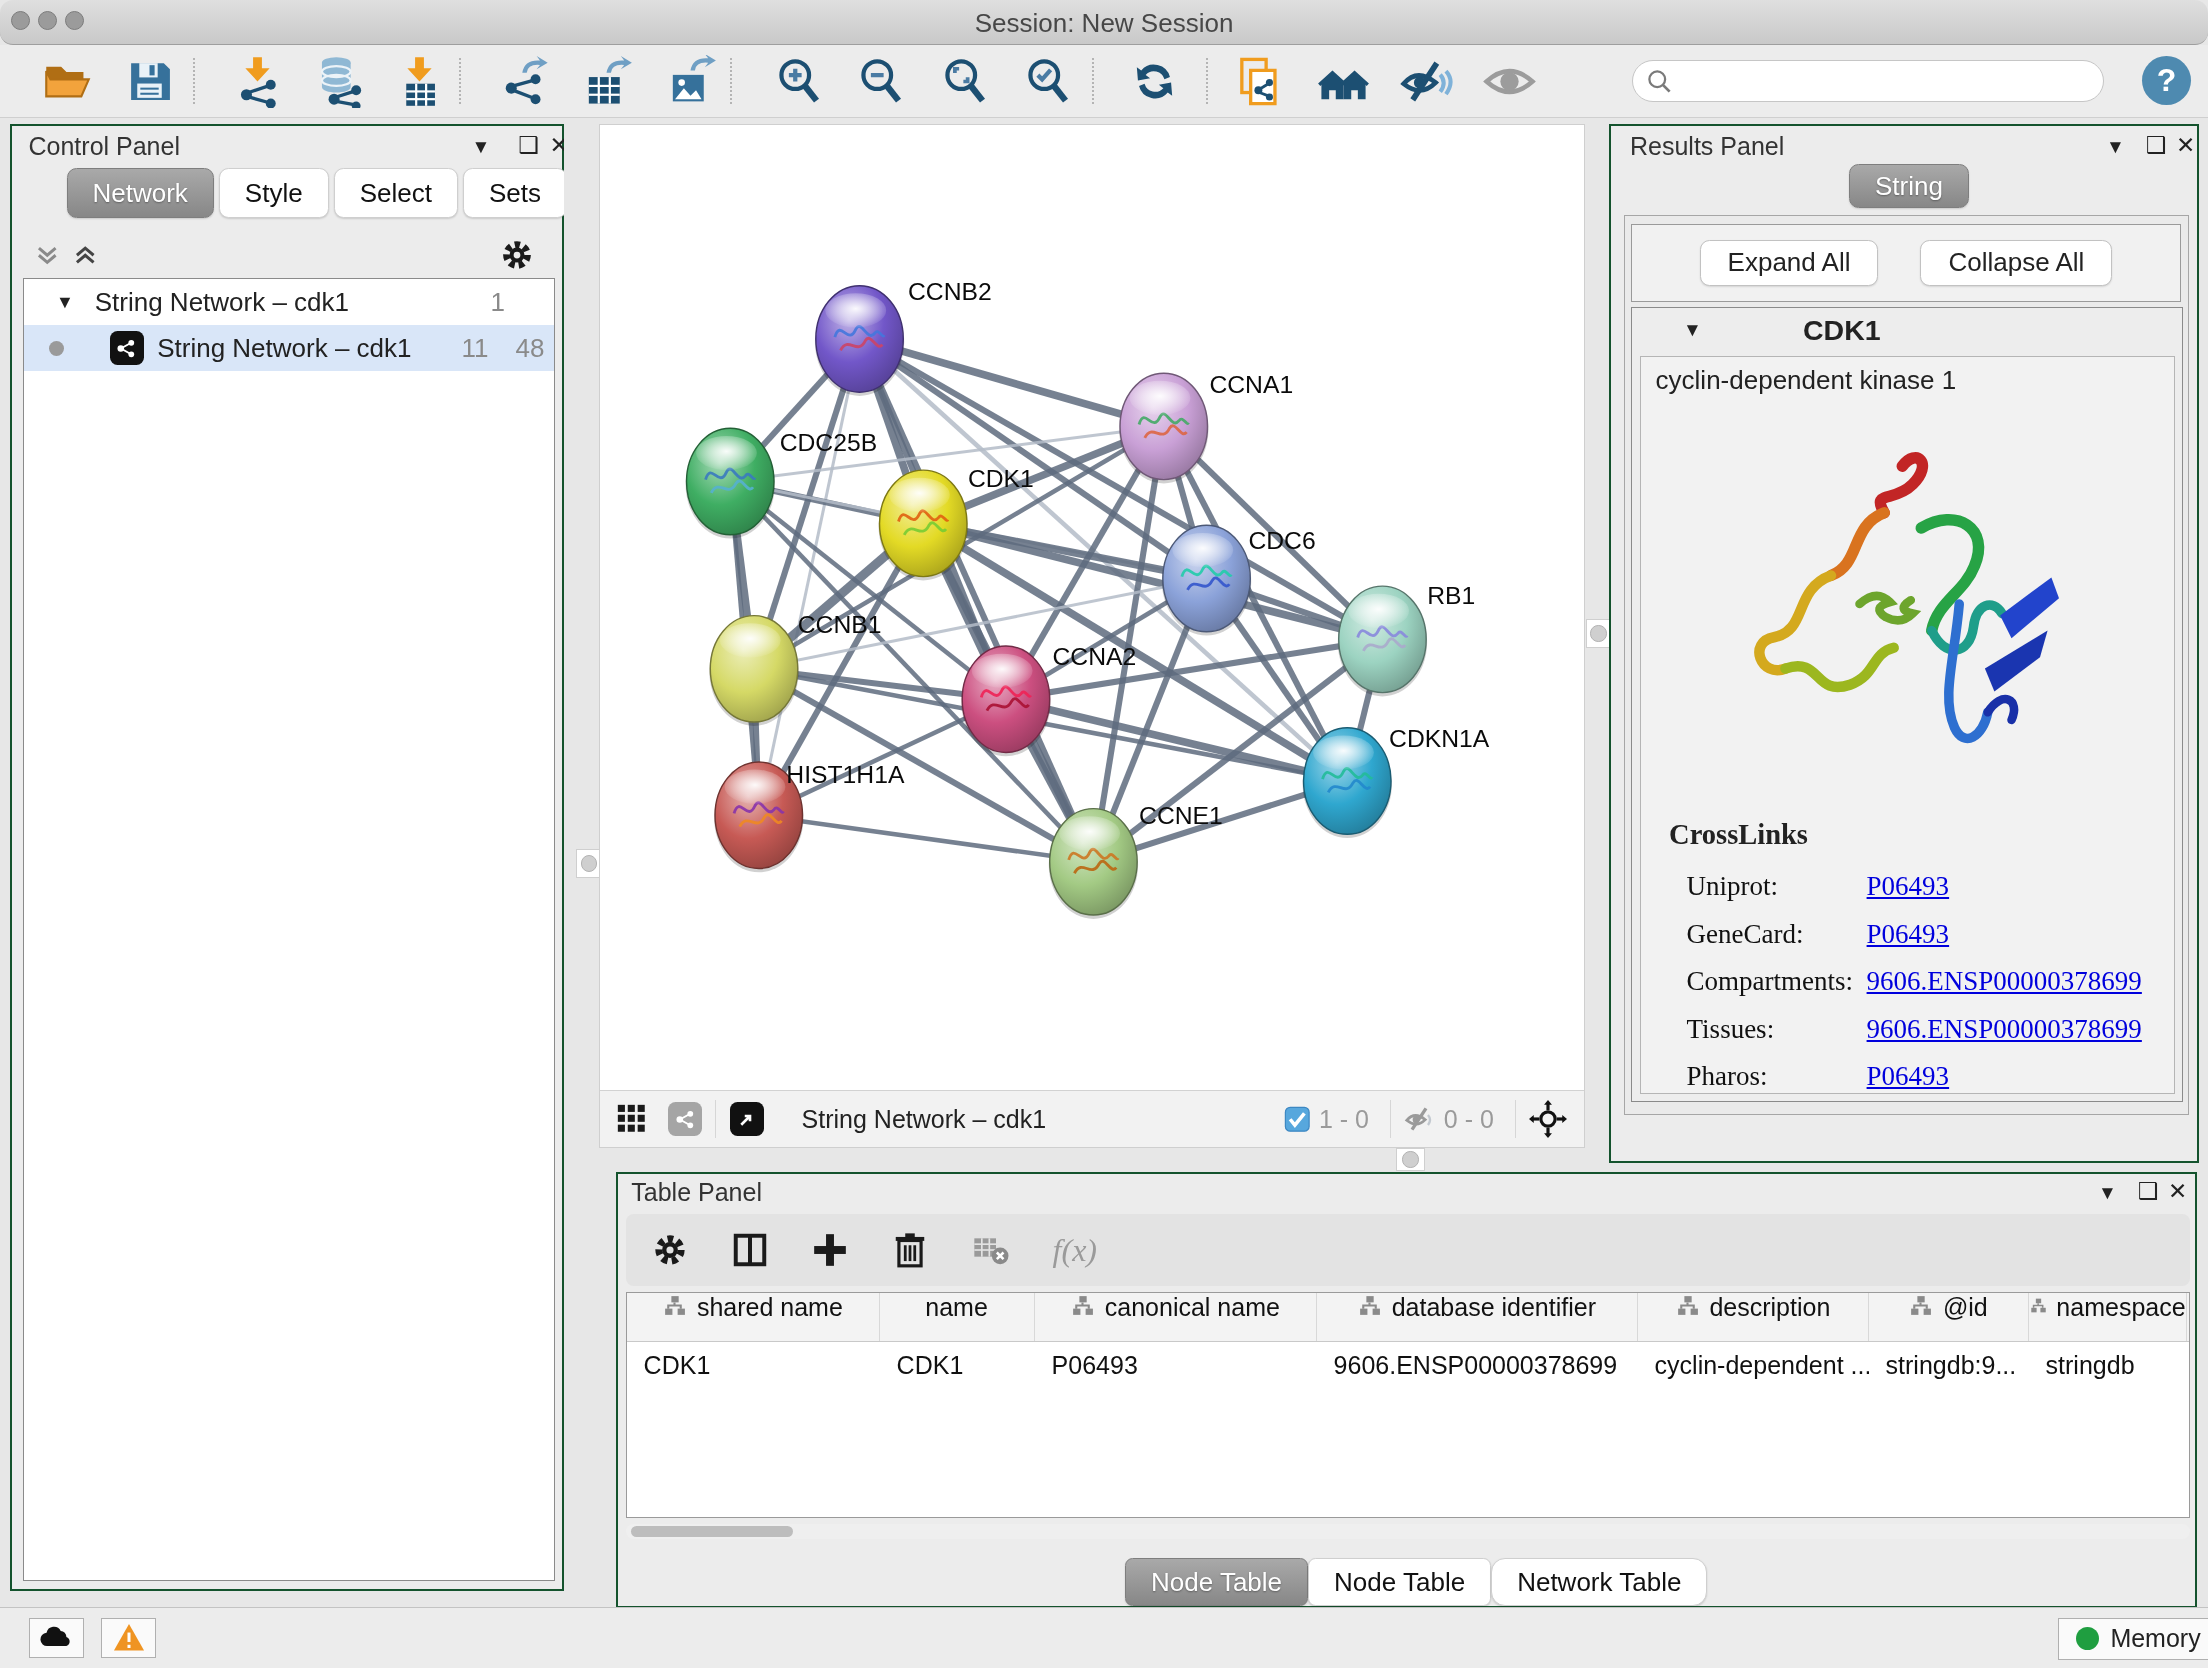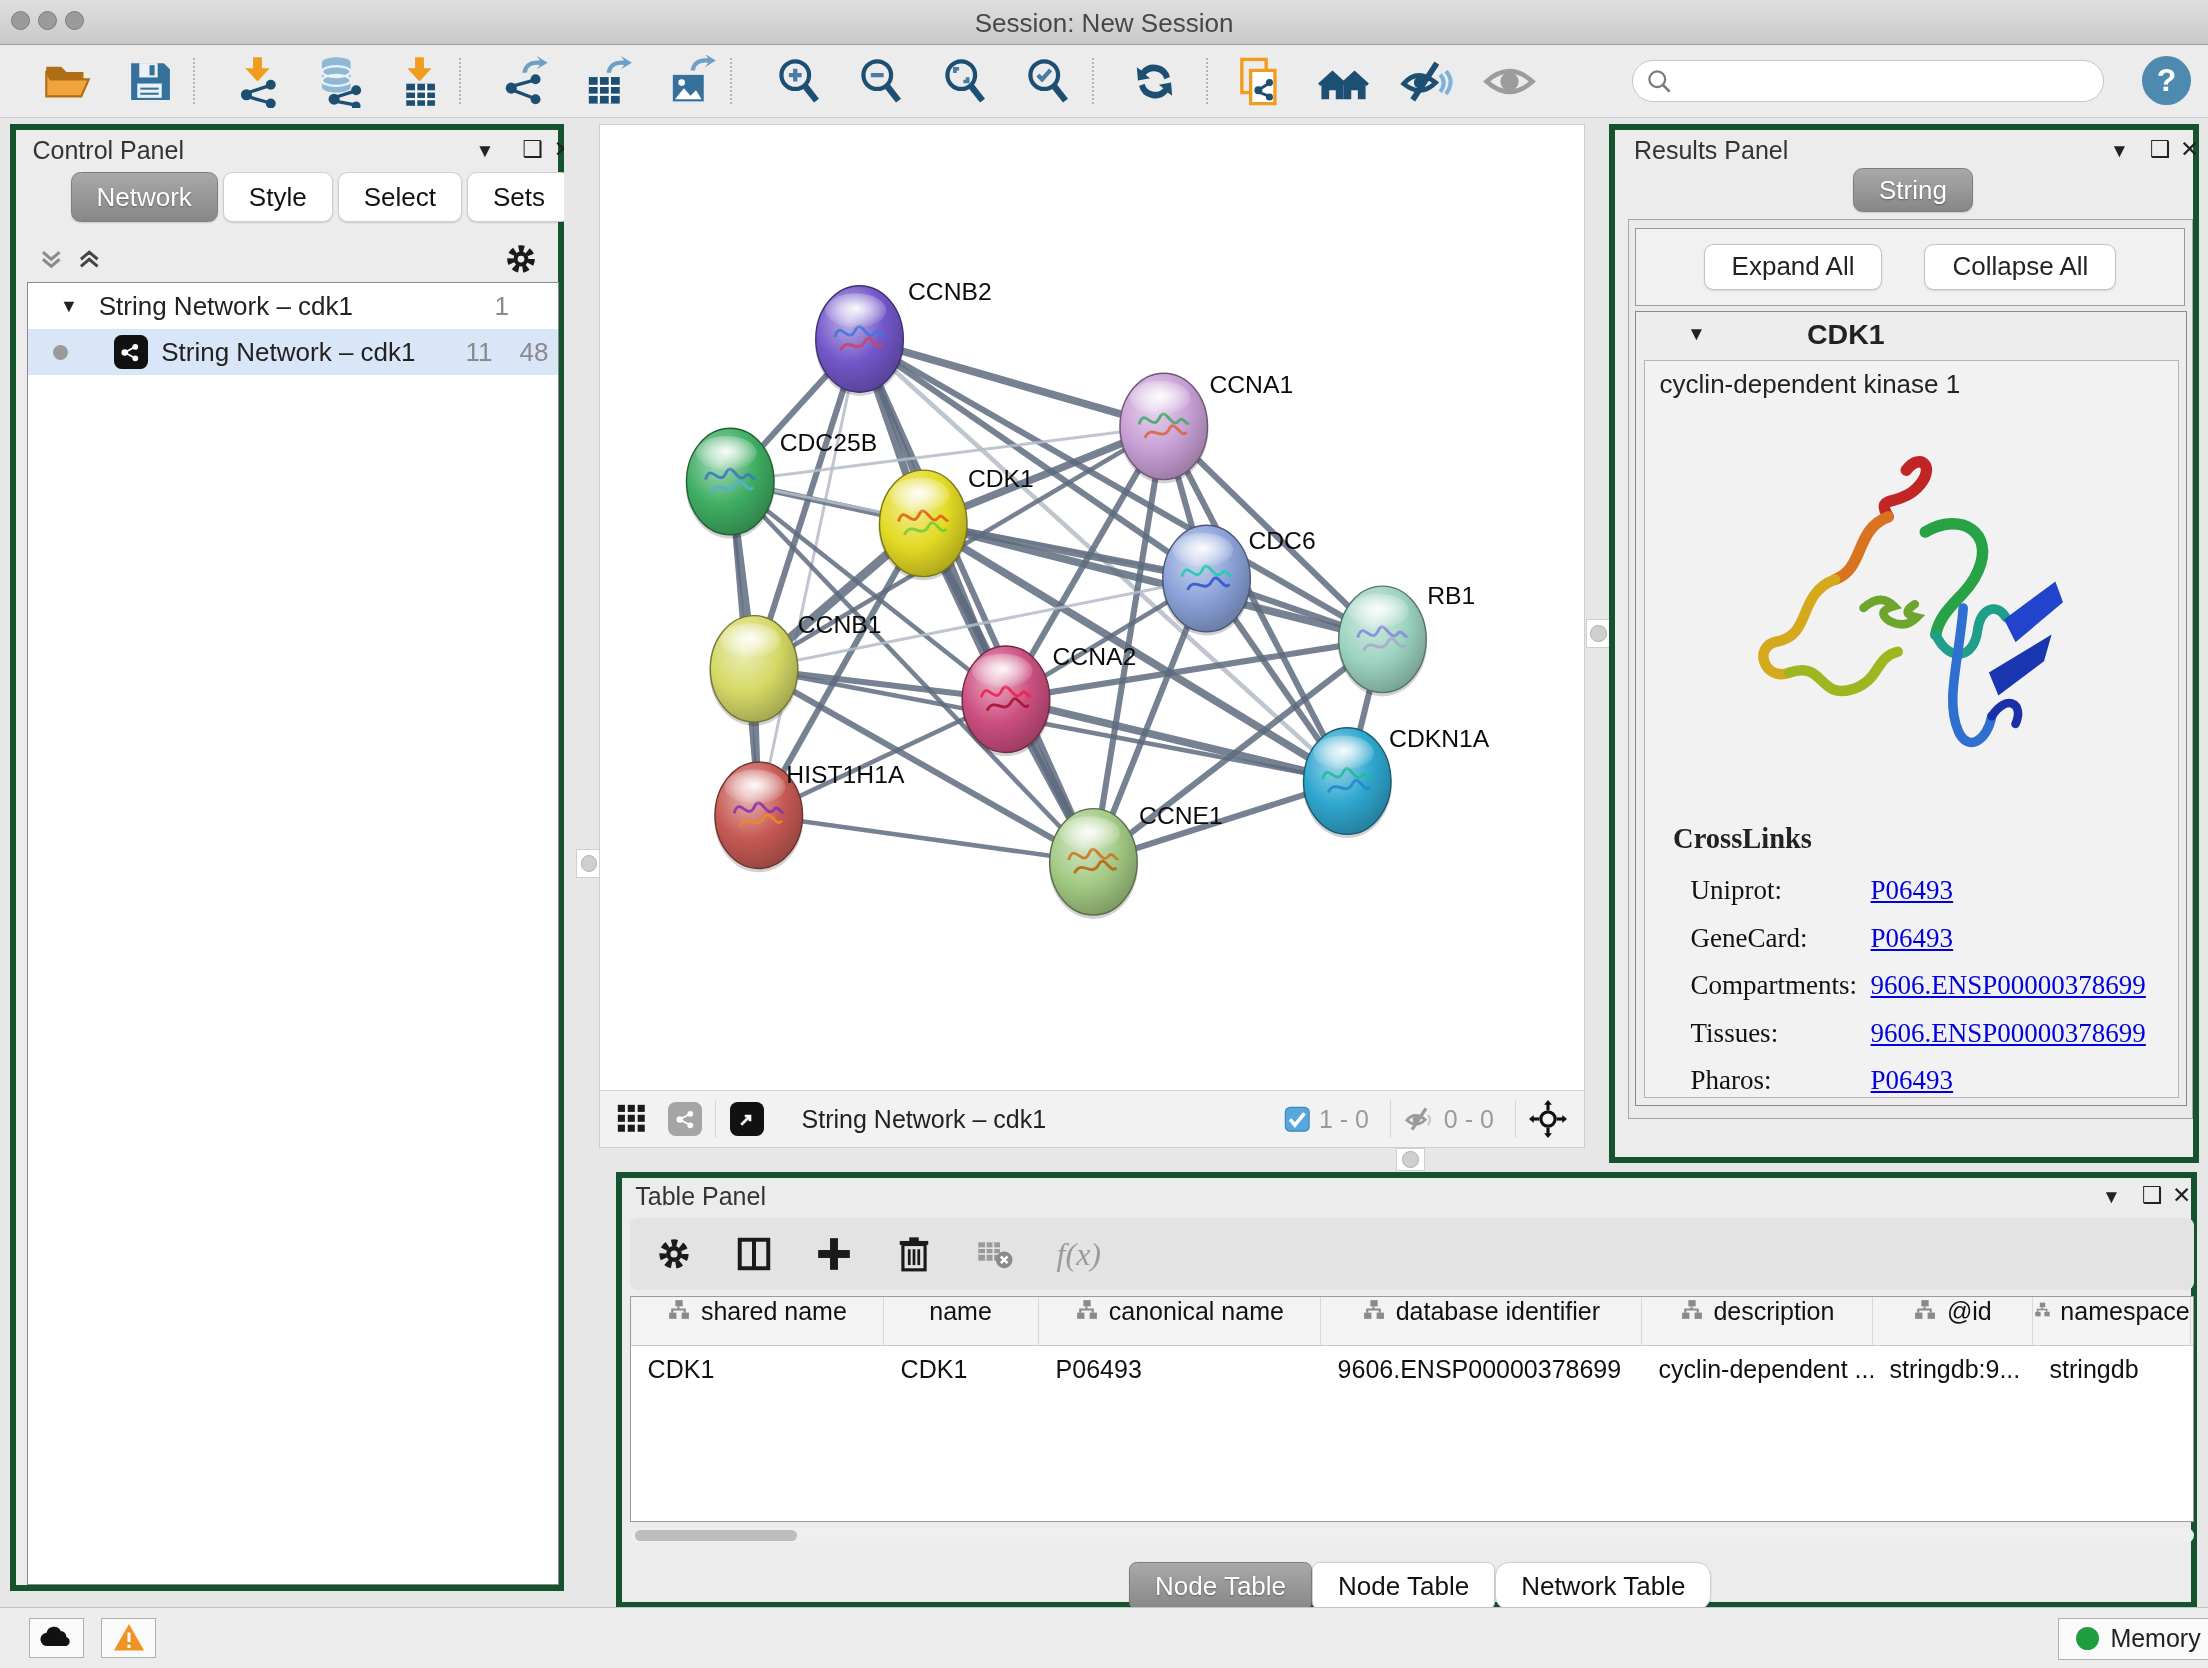--- a/index.html
+++ b/index.html
@@ -1,34 +1,34 @@
 <!DOCTYPE html>
 <html style="font-size:15px"><head>
 <meta charset="utf-8">
 <style>
   html,body{margin:0;padding:0;background:#555;}
   #app{position:relative;width:2208px;height:1668px;background:#e7e7e7;overflow:hidden;
        font-family:"Liberation Sans","DejaVu Sans",sans-serif;color:#222;}
   .abs{position:absolute;}
   
   #titlebar{left:0;top:0;width:2208px;height:44px;background:linear-gradient(#dfdfdf,#c9c9c9);
-            border-bottom:1px solid #9e9e9e;}
+            border-bottom:1px solid #9e9e9e;border-radius:13px;}
   .tl{width:17px;height:17px;border-radius:50%;background:#9b9b9b;border:1px solid #7c7c7c;top:11.4px;}
   #win-title{width:100%;text-align:center;top:7.6px;font-size:26px;color:#474747;font-weight:500;}
   
   #main-toolbar{left:0;top:45px;width:2208px;height:72px;background:#ececec;border-bottom:1px solid #cfcfcf;}
   .tbtn{width:57px;height:57px;top:7.6px;display:flex;align-items:center;justify-content:center;}
   .tsep{top:13.3px;width:0;height:46px;border-left:2.9px dotted #b4b4b4;}
   #toolbar-search{left:1632px;top:15px;width:472px;height:42px;background:#fff;border:1.9px solid #c6c6c6;
                   border-radius:23px;display:flex;align-items:center;padding-left:13.3px;box-sizing:border-box;}
   #toolbar-search input{border:none;outline:none;font-size:23px;width:380px;background:transparent;}
   #help-btn{left:2142px;top:11.4px;width:49px;height:49px;border-radius:50%;background:#4e8ab0;color:#fff;
             display:flex;align-items:center;justify-content:center;font-size:32px;font-weight:bold;}
   
-  .panel{background:#ececec;border:6px solid #14532d;box-sizing:border-box;}
+  .panel{background:#ececec;border:2px solid #14532d;box-sizing:border-box;}
   .phead-title{font-size:25px;color:#333;}
   .pctrl{font-size:23px;color:#222;}
   .tri{font-size:19px;color:#222;}
   
   .tab{height:48px;border-radius:9.5px;display:flex;align-items:center;justify-content:center;
        font-size:26px;padding:0 25px;background:#fff;border:1px solid #cfcfcf;color:#111;
        box-shadow:0 1px 1.9px rgba(0,0,0,.15);}
   .tab.sel{background:linear-gradient(#a9a9a9,#878787);color:#fff;border:1px solid #7e7e7e;
            text-shadow:0 1px 1.9px rgba(0,0,0,.35);}
   

